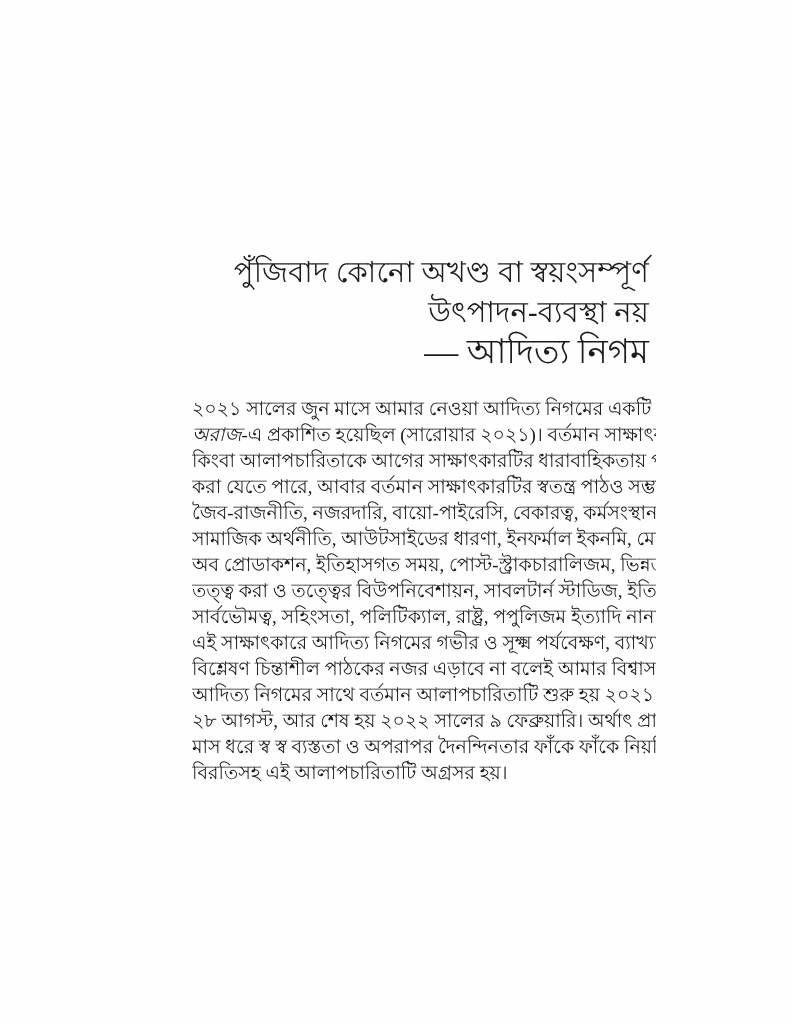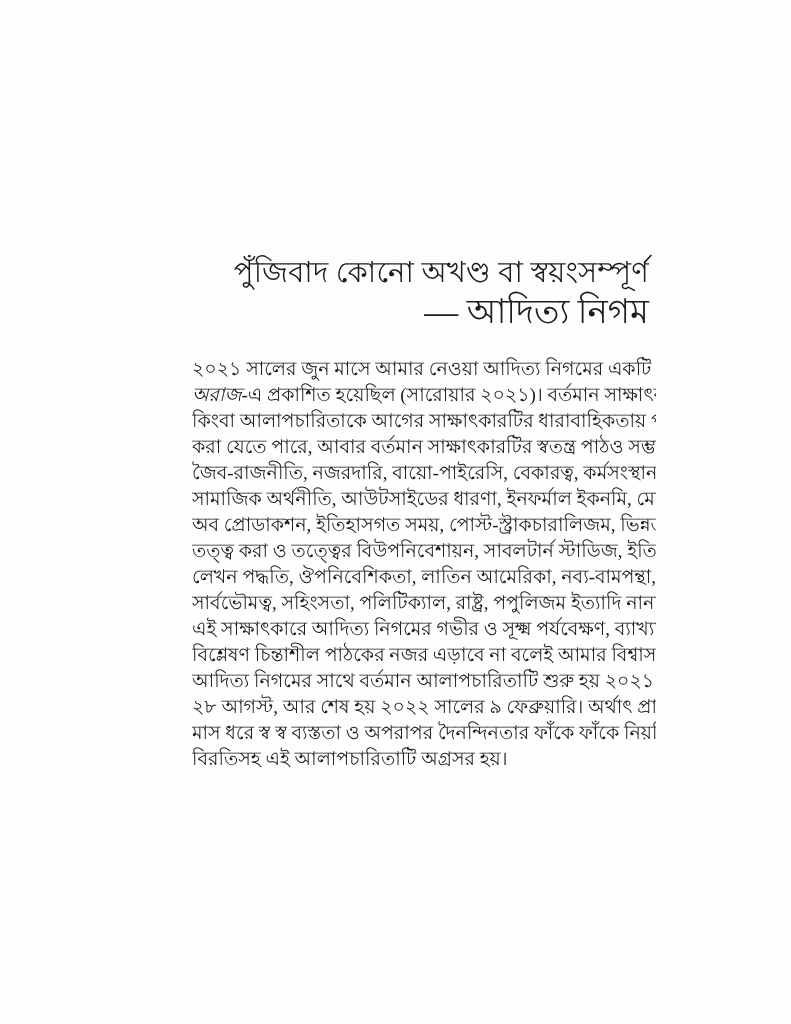--- a/index.html
+++ b/index.html
@@ -61,33 +61,33 @@
   }
 </style>
 </head>
 <body>
 
 <div class="page">
   <div class="content">
 
     <div class="title-block">
       <h1 class="title-line">পুঁজিবাদ কোনো অখণ্ড বা স্বয়ংসম্পূর্ণ</h1>
+      <h1 class="title-line">উৎপাদন-ব্যবস্থা নয়</h1>
       <div class="attribution">— আদিত্য নিগম</div>
     </div>
 
     <div class="body-block">
       <div class="body-line">২০২১ সালের জুন মাসে আমার নেওয়া আদিত্য নিগমের একটি সাক্ষাৎকার</div>
       <div class="body-line"><em>অরাজ</em><span>-এ প্রকাশিত হয়েছিল (সারোয়ার ২০২১)। বর্তমান সাক্ষাৎকার</span></div>
       <div class="body-line">কিংবা আলাপচারিতাকে আগের সাক্ষাৎকারটির ধারাবাহিকতায় পাঠ</div>
       <div class="body-line">করা যেতে পারে, আবার বর্তমান সাক্ষাৎকারটির স্বতন্ত্র পাঠও সম্ভব।</div>
       <div class="body-line">জৈব-রাজনীতি, নজরদারি, বায়ো-পাইরেসি, বেকারত্ব, কর্মসংস্থান,</div>
       <div class="body-line">সামাজিক অর্থনীতি, আউটসাইডের ধারণা, ইনফর্মাল ইকনমি, মোড</div>
       <div class="body-line">অব প্রোডাকশন, ইতিহাসগত সময়, পোস্ট-স্ট্রাকচারালিজম, ভিন্নতা,</div>
       <div class="body-line">তত্ত্ব করা ও তত্ত্বের বিউপনিবেশায়ন, সাবলটার্ন স্টাডিজ, ইতিহাস-</div>
-      <div class="body-line">লেখন পদ্ধতি, ঔপনিবেশিকতা, লাতিন আমেরিকা, নব্য-বামপন্থা,</div>
       <div class="body-line">সার্বভৌমত্ব, সহিংসতা, পলিটিক্যাল, রাষ্ট্র, পপুলিজম ইত্যাদি নানা বিষয়ে</div>
       <div class="body-line">এই সাক্ষাৎকারে আদিত্য নিগমের গভীর ও সূক্ষ্ম পর্যবেক্ষণ, ব্যাখ্যা-</div>
       <div class="body-line">বিশ্লেষণ চিন্তাশীল পাঠকের নজর এড়াবে না বলেই আমার বিশ্বাস।</div>
       <div class="body-line">আদিত্য নিগমের সাথে বর্তমান আলাপচারিতাটি শুরু হয় ২০২১ সালের</div>
       <div class="body-line">২৮ আগস্ট, আর শেষ হয় ২০২২ সালের ৯ ফেব্রুয়ারি। অর্থাৎ প্রায় ছয়</div>
       <div class="body-line">মাস ধরে স্ব স্ব ব্যস্ততা ও অপরাপর দৈনন্দিনতার ফাঁকে ফাঁকে নিয়মিত</div>
       <div class="body-line last">বিরতিসহ এই আলাপচারিতাটি অগ্রসর হয়।</div>
     </div>
 
   </div>

